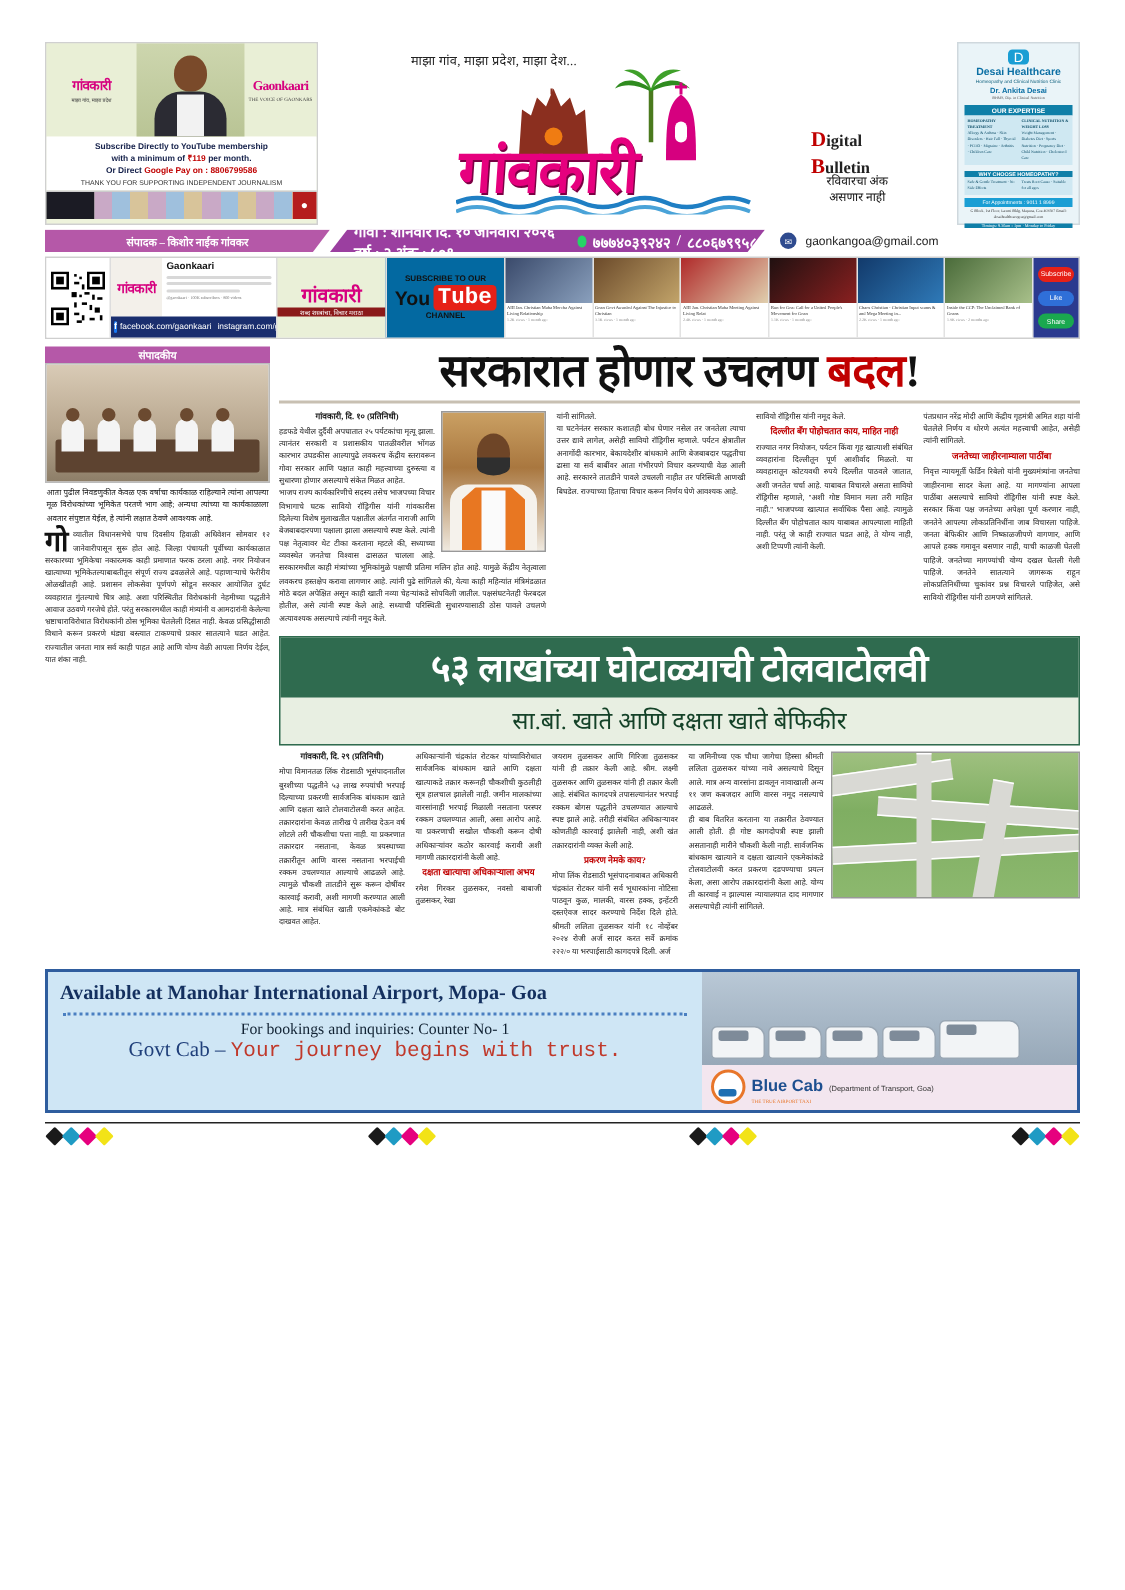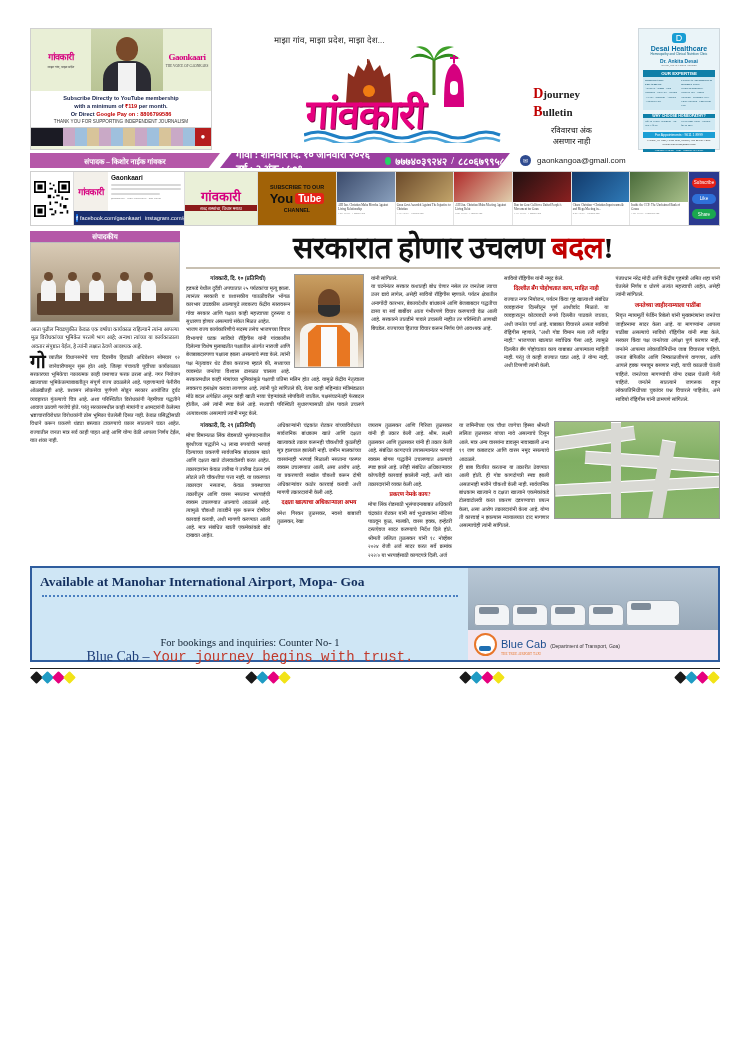--- a/index.html
+++ b/index.html
@@ -37,21 +37,21 @@
   .tagline{font-size:8.5px;color:#222;letter-spacing:.2px;margin-top:6px;align-self:flex-start;margin-left:56px;}
   .logo-wrap{position:relative;width:100%;height:100px;}
   .temple{position:absolute;left:122px;top:14px;width:58px;height:44px;}
   .church{position:absolute;left:218px;top:6px;width:36px;height:56px;}
   .palm{position:absolute;left:190px;top:0px;width:54px;height:50px;}
   .gaonkaari{position:absolute;left:88px;top:40px;font-size:40px;font-weight:bold;color:#e6007e;letter-spacing:-1px;
     text-shadow:1px 1px 0 #7b0044;transform:skewX(-4deg);}
   .waves{position:absolute;left:86px;top:84px;width:200px;height:14px;}
   .digital{position:absolute;right:52px;top:40px;font-size:11px;color:#222;font-weight:bold;line-height:1.25;}
   .digital .d{color:#c00000;font-size:14px;}
-  .ravivar{position:absolute;right:40px;top:80px;font-size:8px;color:#111;text-align:center;line-height:1.4;}
+  .ravivar{position:absolute;right:40px;top:70px;font-size:8px;color:#111;text-align:center;line-height:1.4;}
 
   .mh-right{width:82px;border:1px solid #cfd8dd;background:#eaf4f8;display:flex;flex-direction:column;align-items:center;padding-top:4px;box-sizing:border-box;}
   .dh-logo{width:14px;height:14px;border-radius:3px;background:#1a9ed4;color:#fff;font-size:9px;display:flex;align-items:center;justify-content:center;font-family:"Liberation Sans",sans-serif;}
   .dh-name{font-size:7px;font-weight:bold;color:#0b6fa4;margin-top:2px;font-family:"Liberation Sans",sans-serif;}
   .dh-sub{font-size:3.2px;color:#11627f;font-family:"Liberation Sans",sans-serif;}
   .dh-dr{font-size:5px;font-weight:bold;color:#0b6fa4;margin-top:2px;font-family:"Liberation Sans",sans-serif;}
   .dh-dr-sub{font-size:2.6px;color:#555;}
   .dh-exp{width:72px;margin-top:3px;background:#0f7fa8;color:#fff;font-size:4.4px;text-align:center;padding:1px 0;font-weight:bold;font-family:"Liberation Sans",sans-serif;}
   .dh-grid{width:72px;height:62px;background:#cfe8f2;display:flex;font-size:2.6px;color:#0a4b66;}
   .dh-col{flex:1;padding:2px;line-height:1.6;}
@@ -83,25 +83,25 @@
   .fb-meta{flex:1;padding:2px 3px;}
   .fb-name{font-size:6.5px;font-weight:bold;color:#111;font-family:"Liberation Sans",sans-serif;}
   .fb-line{height:2px;background:#d8d8d8;margin:2.5px 0;border-radius:1px;}
   .sbar{height:14px;background:#1a2e6e;display:flex;align-items:center;color:#fff;font-size:5.6px;gap:2px;padding-left:2px;font-family:"Liberation Sans",sans-serif;}
   .ic-f{width:8px;height:8px;background:#1877f2;color:#fff;font-size:6px;display:flex;align-items:center;justify-content:center;border-radius:1px;font-weight:bold;}
   .ic-i{width:8px;height:8px;background:linear-gradient(45deg,#f9ce34,#ee2a7b,#6228d7);border-radius:2px;}
   .ic-x{width:8px;height:8px;background:#000;color:#fff;font-size:6px;display:flex;align-items:center;justify-content:center;border-radius:1px;}
   .gkbox{width:72px;border-left:1px solid #ddd;background:#eaf0d8;display:flex;flex-direction:column;align-items:center;justify-content:center;}
   .gkbox .gl{font-size:13px;font-weight:bold;color:#d6007f;}
   .gkbar{width:100%;background:#8b1a1a;color:#fff;font-size:4.4px;text-align:center;}
-  .ytbox{width:78px;border-left:1px solid #ddd;background:#a16207;display:flex;flex-direction:column;align-items:center;justify-content:center;}
+  .ytbox{width:78px;border-left:1px solid #ddd;background:#0369a1;display:flex;flex-direction:column;align-items:center;justify-content:center;}
   .ytsub{font-size:5.4px;font-weight:bold;color:#111;font-family:"Liberation Sans",sans-serif;}
   .ytlogo{display:flex;align-items:center;gap:2px;margin:1px 0;}
   .ytlogo .you{font-size:13px;font-weight:bold;color:#111;font-family:"Liberation Sans",sans-serif;}
-  .ytlogo .tube{background:#e62117;color:#fff;font-size:10px;font-weight:bold;padding:0 3px;border-radius:3px;font-family:Liberation Sans, sans-serif;}
+  .ytlogo .tube{background:#e62117;color:#fff;font-size:15px;font-weight:bold;padding:0 3px;border-radius:3px;font-family:Liberation Mono, monospace;}
   .ytchan{font-size:5.4px;font-weight:bold;color:#111;font-family:"Liberation Sans",sans-serif;}
   .thumbs{flex:1;display:flex;border-left:1px solid #ddd;}
   .thumb{flex:1;border-right:1px solid #e2e2e2;display:flex;flex-direction:column;}
   .th-img{height:30px;}
   .th-t{font-size:3px;color:#333;padding:1px;line-height:1.4;}
   .th-m{font-size:2.6px;color:#888;padding-left:1px;}
   .slbtns{width:30px;background:#2b3a8f;display:flex;flex-direction:column;align-items:center;justify-content:space-evenly;}
   .slb{width:24px;height:10px;border-radius:5px;color:#fff;font-size:4.6px;display:flex;align-items:center;justify-content:center;font-family:"Liberation Sans",sans-serif;}
   .slb.s{background:#e62117;}.slb.l{background:#2f6fd8;}.slb.sh{background:#1aa84f;}
 
@@ -153,37 +153,37 @@
   .a2-photo{width:164px;height:96px;float:right;margin:0 0 3px 5px;border:1px solid #999;position:relative;overflow:hidden;
     background:linear-gradient(180deg,#9fc07f 0%,#7fae62 40%,#8cb86e 100%);}
   .road{position:absolute;background:#d9d9d4;border-top:1px solid #fff;border-bottom:1px solid #fff;}
 
   
   .adwrap{margin-top:7px;border:2px solid #2f5d9e;display:flex;height:92px;background:#cfe6f5;}
   .ad-left{flex:1;display:flex;flex-direction:column;padding:5px 8px;box-sizing:border-box;}
   .ad-l1{font-size:17px;color:#1f3f7a;}
   .ad-l2{font-size:13.5px;color:#14305f;font-weight:bold;margin-top:1px;}
   .dots{border-top:2px dotted #4a7fc1;margin:5px 2px 4px;}
-  .ad-l3{font-size:10.5px;color:#123;text-align:center;margin-top:36px;}
+  .ad-l3{font-size:10.5px;color:#123;text-align:center;}
   .ad-l4{font-size:14px;text-align:center;margin-top:1px;}
   .ad-l4 .b{color:#1f3f7a;}
   .ad-l4 .r{color:#c0392b;font-family:Liberation Mono, monospace;}
   .ad-right{width:250px;display:flex;flex-direction:column;}
   .ad-cars{flex:1;background:linear-gradient(180deg,#b9c8d6 0%,#97a8b8 100%);position:relative;overflow:hidden;}
   .car{position:absolute;bottom:4px;width:34px;height:20px;background:#f2f4f6;border-radius:4px 7px 3px 3px;border:1px solid #9aa7b4;}
   .car:after{content:"";position:absolute;left:4px;top:2px;width:20px;height:7px;background:#7e8b99;border-radius:2px;}
   .ad-bot{height:30px;display:flex;}
   .prepaid{width:110px;background:linear-gradient(90deg,#1f6fb2,#4aa3d8);display:flex;align-items:center;gap:4px;padding-left:5px;box-sizing:border-box;}
   .taxi-ic{width:22px;height:15px;background:#fff;border-radius:3px 5px 2px 2px;position:relative;}
   .taxi-ic:before{content:"";position:absolute;left:3px;top:-4px;width:10px;height:5px;background:#4aa3d8;border-radius:2px;}
   .prepaid .tx{color:#eaf4fb;font-size:10px;line-height:1.05;font-family:"Liberation Sans",sans-serif;}
   .bluecab{flex:1;background:#f3e6ef;display:flex;align-items:center;gap:4px;padding-left:6px;}
   .bc-ic{width:19px;height:19px;border-radius:50%;border:2px solid #e8762a;position:relative;background:#fff;}
   .bc-ic:after{content:"";position:absolute;left:3px;bottom:3px;width:12px;height:5px;background:#1f6fb2;border-radius:2px;}
-  .bc-name{font-size:11px;font-weight:normal;color:#1d4f8f;font-family:"Liberation Sans",sans-serif;}
+  .bc-name{font-size:11px;font-weight:bold;color:#1d4f8f;font-family:"Liberation Sans",sans-serif;}
   .bc-dep{font-size:5px;color:#333;font-family:"Liberation Sans",sans-serif;}
   .bc-tag{font-size:3.4px;color:#e8762a;}
 
   
   .footline{border-top:1.5px solid #222;margin-top:6px;}
   .dias{display:flex;justify-content:space-between;padding:4px 2px 0;}
   .dgrp{display:flex;gap:2px;}
   .dia{width:9px;height:9px;transform:rotate(45deg);border-radius:1px;}
   .dia.k{background:#1a1a1a;}.dia.c{background:#1f9bc4;}.dia.m{background:#e6007e;}.dia.y{background:#f2e317;}
 </style>
@@ -246,21 +246,21 @@
           <path d="M18 4 L18 12 M14 7 L22 7" stroke="#d6007f" stroke-width="2"></path>
           <path d="M18 12 C10 18 8 26 8 56 L28 56 C28 26 26 18 18 12 Z" fill="#d6007f"></path>
           <rect x="14" y="30" width="8" height="14" rx="4" fill="#fff"></rect>
         </svg>
         <div class="gaonkaari">गांवकारी</div>
         <svg class="waves" viewBox="0 0 200 14">
           <path d="M0 6 Q14 0 28 6 T56 6 T84 6 T112 6 T140 6 T168 6 T196 6" stroke="#1f7fc4" stroke-width="3" fill="none"></path>
           <path d="M0 12 Q14 6 28 12 T56 12 T84 12 T112 12 T140 12 T168 12 T196 12" stroke="#4aa3d8" stroke-width="2.5" fill="none"></path>
         </svg>
         <div class="digital">
-          <div><span class="d">D</span><span>journey</span></div>
+          <div><span class="d">D</span><span>igital</span></div>
           <div><span class="d">B</span><span>ulletin</span></div>
         </div>
         <div class="ravivar">
           <div>रविवारचा अंक</div>
           <div>असणार नाही</div>
         </div>
       </div>
     </div>
 
     <div class="mh-right">
@@ -477,20 +477,24 @@
           <div class="sub-h">दिल्लीत बँग पोहोचतात काय, माहित नाही</div>
           <div>राज्यात नगर नियोजन, पर्यटन किंवा गृह खात्याशी संबंधित व्यवहारांना दिल्लीतून पूर्ण आशीर्वाद मिळतो. या व्यवहारातून कोटयवधी रुपये दिल्लीत पाठवले जातात, अशी जनतेत चर्चा आहे. याबाबत विचारले असता सावियो रॉड्रिगीस म्हणाले, ''अशी गोष्ट विमान मला तरी माहित नाही.'' भाजपच्या खात्यात सर्वाधिक पैसा आहे. त्यामुळे दिल्लीत बँग पोहोचतात काय याबाबत आपल्याला माहिती नाही. परंतु जे काही राज्यात घडत आहे, ते योग्य नाही, अशी टिप्पणी त्यांनी केली.</div>
         </div>
         <div class="a1c c3">
           <div>पंतप्रधान नरेंद्र मोदी आणि केंद्रीय गृहमंत्री अमित शहा यांनी घेतलेले निर्णय व धोरणे अत्यंत महत्त्वाची आहेत, असेही त्यांनी सांगितले.</div>
           <div class="sub-h">जनतेच्या जाहीरनाम्याला पाठींबा</div>
           <div>निवृत्त न्यायमूर्ती फेर्डिन रिबेलो यांनी मुख्यमंत्र्यांना जनतेचा जाहीरनामा सादर केला आहे. या मागण्यांना आपला पाठींबा असल्याचे सावियो रॉड्रिगीस यांनी स्पष्ट केले. सरकार किंवा पक्ष जनतेच्या अपेक्षा पूर्ण करणार नाही, जनतेने आपल्या लोकप्रतिनिधींना जाब विचारला पाहिजे. जनता बेफिकीर आणि निष्काळजीपणे वागणार, आणि आपले हक्क गमावून बसणार नाही, याची काळजी घेतली पाहिजे. जनतेच्या मागण्यांची योग्य दखल घेतली गेली पाहिजे. जनतेने सातत्याने जागरूक राहून लोकप्रतिनिधींच्या चुकांवर प्रश्न विचारले पाहिजेत, असे सावियो रॉड्रिगीस यांनी ठामपणे सांगितले.</div>
         </div>
       </div>
 
+      <div class="hl2-wrap">
+        <div class="hl2-bar">५३ लाखांच्या घोटाळ्याची टोलवाटोलवी</div>
+        <div class="hl2-sub">सा.बां. खाते आणि दक्षता खाते बेफिकीर</div>
+      </div>
 
       <div class="art2">
         <div class="a2c c1">
           <div class="dateline">गांवकारी, दि. २९ (प्रतिनिधी)</div>
           <div>मोपा विमानतळ लिंक रोडसाठी भूसंपादनातील बुरशीच्या पद्धतीने ५३ लाख रुपयांची भरपाई दिल्याच्या प्रकरणी सार्वजनिक बांधकाम खाते आणि दक्षता खाते टोलवाटोलवी करत आहेत. तक्रारदारांना केवळ तारीख पे तारीख देऊन वर्ष लोटले तरी चौकशीचा पत्ता नाही. या प्रकरणात तक्रारदार नसताना, केवळ त्रयस्थाच्या तक्रारीतून आणि वारस नसताना भरपाईची रक्कम उचलण्यात आल्याचे आढळले आहे. त्यामुळे चौकशी तातडीने सुरू करून दोषींवर कारवाई करावी, अशी मागणी करण्यात आली आहे. मात्र संबंधित खाती एकमेकांकडे बोट दाखवत आहेत.</div>
         </div>
         <div class="a2c c2">
           <div>अधिकाऱ्यांनी चंद्रकांत रोटकर यांच्याविरोधात सार्वजनिक बांधकाम खाते आणि दक्षता खात्याकडे तक्रार करूनही चौकशीची कुठलीही सूत्र हालचाल झालेली नाही. जमीन मालकांच्या वारसांनाही भरपाई मिळाली नसताना परस्पर रक्कम उचलण्यात आली, असा आरोप आहे. या प्रकरणाची सखोल चौकशी करून दोषी अधिकाऱ्यांवर कठोर कारवाई करावी अशी मागणी तक्रारदारांनी केली आहे.</div>
           <div class="sub-h">दक्षता खात्याचा अधिकाऱ्याला अभय</div>
           <div>रमेश गिरकर तुळसकर, नवसो बाबाजी तुळसकर, रेखा</div>
@@ -515,21 +519,21 @@
 
     </div>
   </div>
 
   <div class="adwrap">
     <div class="ad-left">
       <div class="ad-l2">Available at Manohar International Airport, Mopa- Goa</div>
       <div class="dots"></div>
       <div class="ad-l3">For bookings and inquiries: Counter No- 1</div>
       <div class="ad-l4">
-        <span class="b">Blue Cab – </span><span class="r">Your journey begins with trust.</span>
+        <span class="b">Govt Cab – </span><span class="r">Your journey begins with trust.</span>
       </div>
     </div>
     <div class="ad-right">
       <div class="ad-cars">
         <div class="car" style="left:6px"></div>
           <div class="car" style="left:44px"></div>
         <div class="car" style="left:82px"></div>
           <div class="car" style="left:120px"></div>
         <div class="car" style="left:158px;width:52px;height:24px"></div>
       </div>

